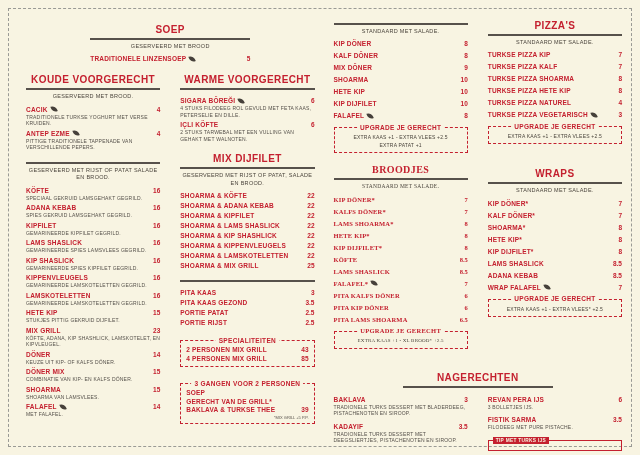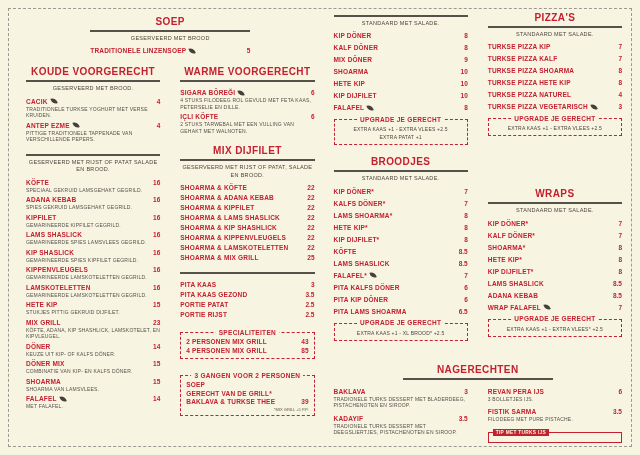--- a/index.html
+++ b/index.html
@@ -3,21 +3,21 @@
 <meta charset="utf-8">
 <style>
   html,body{margin:0;padding:0;}
   body{
     width:640px;height:455px;overflow:hidden;position:relative;
     background:#f8f4e2;
     font-family:"Liberation Sans", sans-serif;
     -webkit-font-smoothing:antialiased;
   }
   .page-border{position:absolute;inset:8px;border:1px dashed #9a9a95;pointer-events:none;}
-  .page{position:absolute;inset:0;padding:12px 18px 10px 26px;display:flex;gap:19px;box-sizing:border-box;}
+  .page{position:absolute;inset:0;padding:20px 18px 10px 26px;display:flex;gap:19px;box-sizing:border-box;}
   .half{flex:1;min-width:0;}
   .cols{display:flex;gap:20px;}
   .col{flex:1;min-width:0;}
 
   .sec{margin-bottom:11px;}
   .sec-title-row{display:flex;justify-content:center;align-items:center;gap:3px;}
   .sec-title{
     margin:0;font-size:10px;font-weight:bold;color:#c4202f;
     letter-spacing:.4px;text-align:center;line-height:1.1;white-space:nowrap;
   }
@@ -472,21 +472,21 @@
           <div class="dbox dbox-center">
             <div class="dbox-title">UPGRADE JE GERECHT</div>
             <div>
 
             <div class="dbox-line">EXTRA KAAS +1 - EXTRA VLEES +2.5</div>
                 <div class="dbox-line">EXTRA PATAT +1</div>
               </div>
           </div>
         </div>
 
-        <div class="sec" style="margin-top:4px;">
+        <div class="sec" style="margin-top:4px;font-family:Liberation Serif, serif;">
           <div class="sec-title-row">
             <h2 class="sec-title">BROODJES</h2>
           </div>
           <div class="rule"></div>
           <div class="sec-note">STANDAARD MET SALADE.</div>
           <div>
 
               <div class="mi" style="margin-bottom:5px;">
                 <div class="mi-row">
                   <span class="mi-name"><span>KIP DÖNER*</span></span>
@@ -629,21 +629,21 @@
             </div>
           <div class="dbox dbox-center">
             <div class="dbox-title">UPGRADE JE GERECHT</div>
             <div>
 
             <div class="dbox-line">EXTRA KAAS +1 - EXTRA VLEES +2.5</div>
               </div>
           </div>
         </div>
 
-        <div class="sec" style="margin-top:52px;">
+        <div class="sec" style="margin-top:24px;">
           <div class="sec-title-row">
             <h2 class="sec-title">WRAPS</h2>
           </div>
           <div class="rule"></div>
           <div class="sec-note">STANDAARD MET SALADE.</div>
           <div>
 
               <div class="mi" style="margin-bottom:5px;">
                 <div class="mi-row">
                   <span class="mi-name"><span>KIP DÖNER*</span></span>

